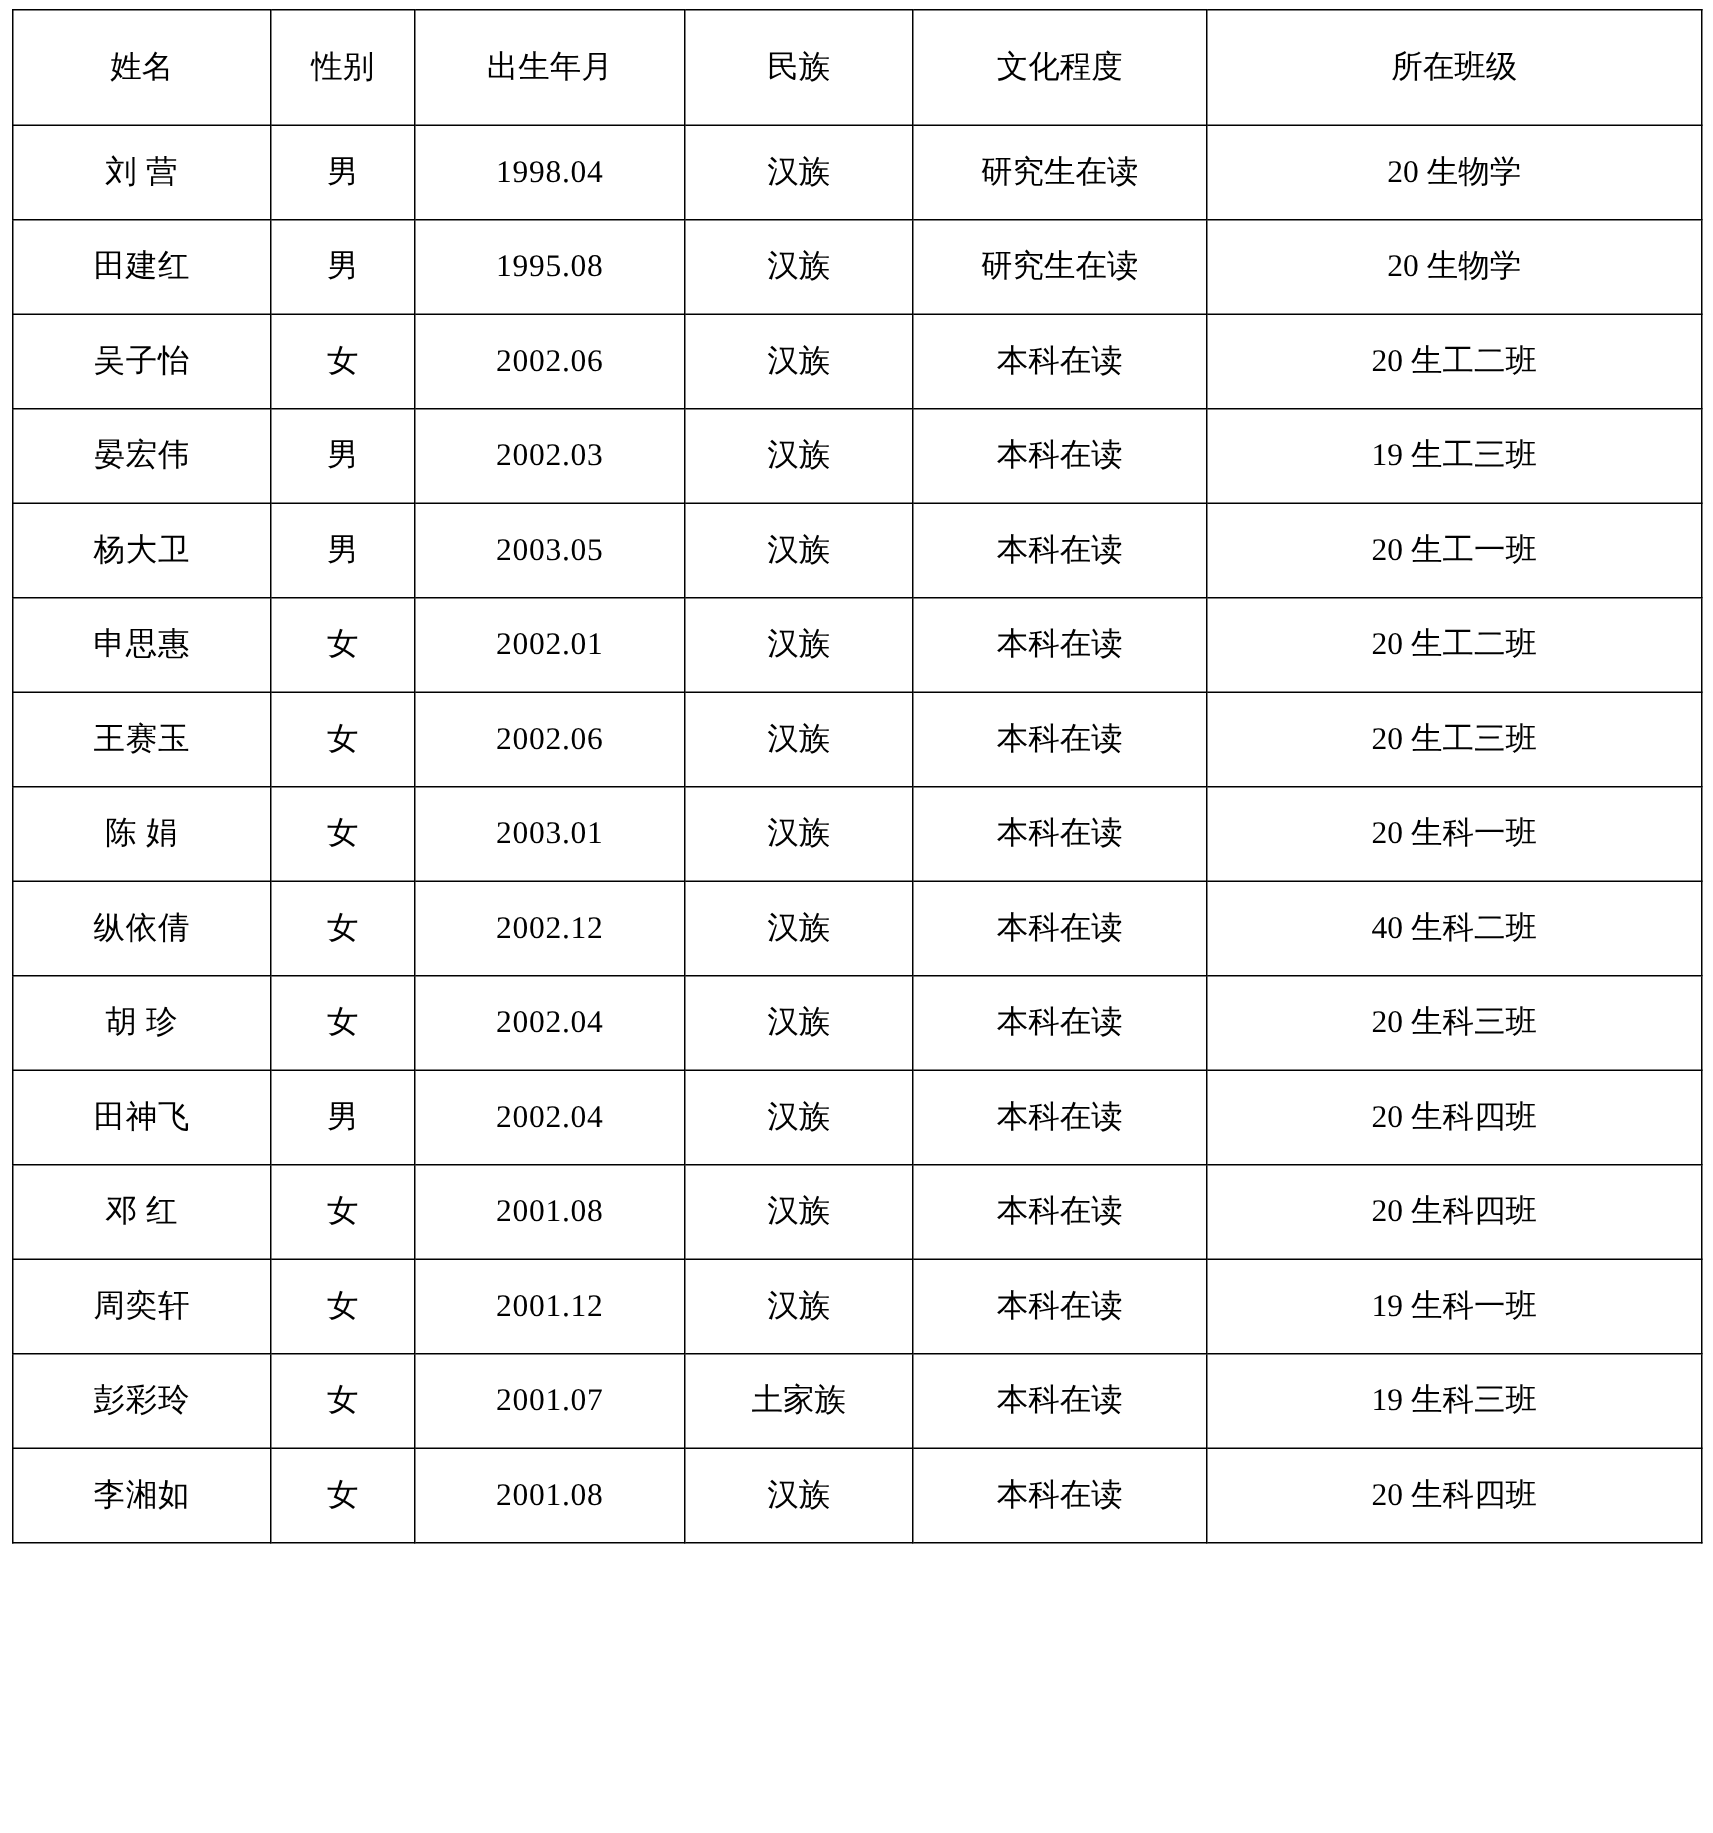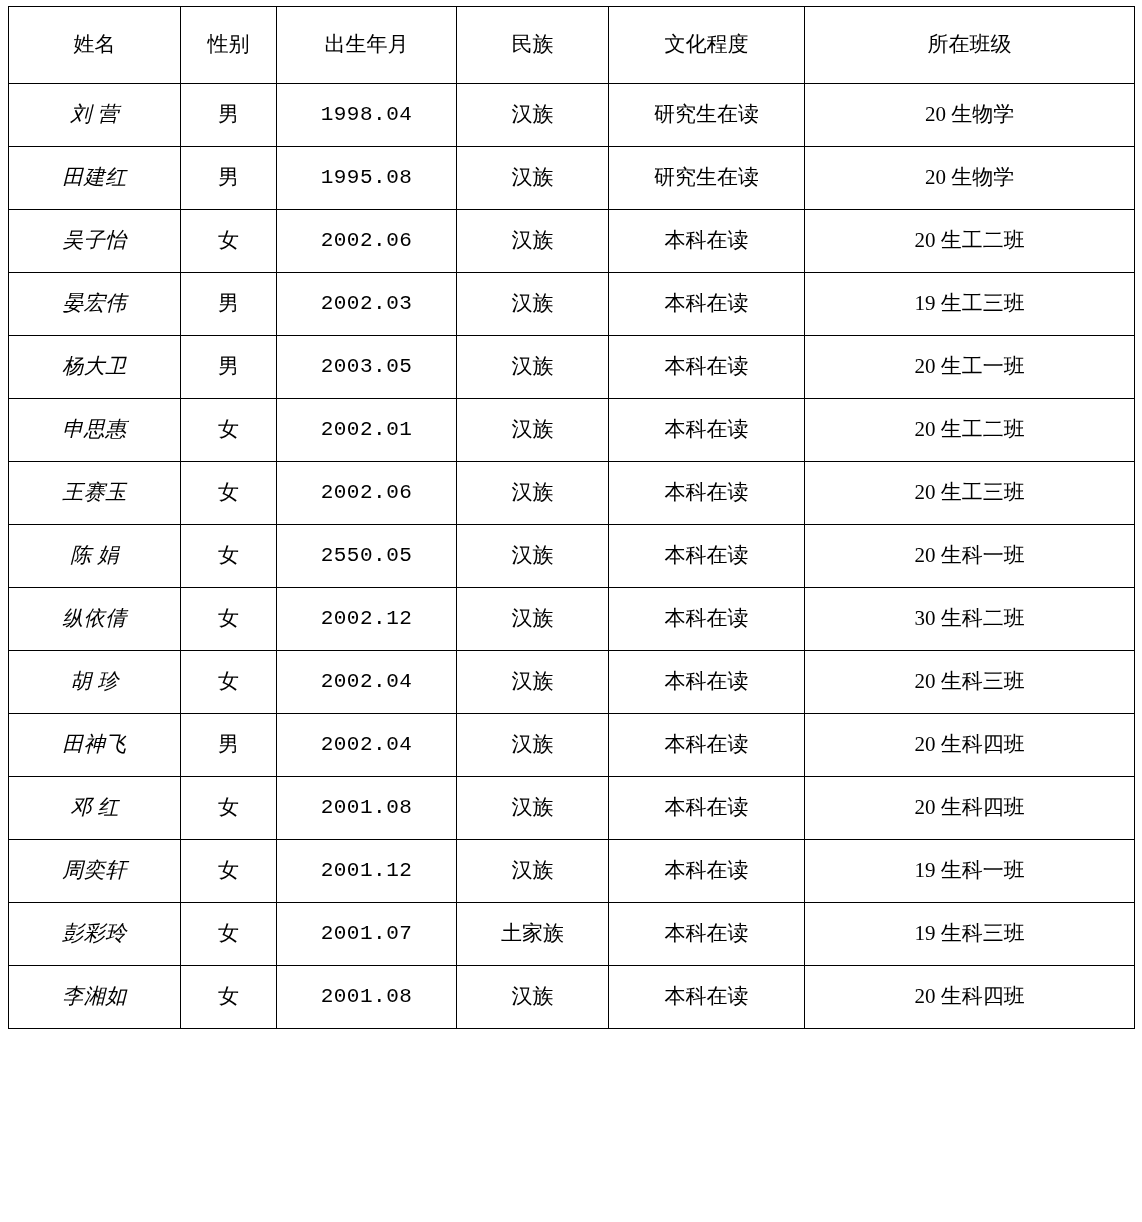--- a/index.html
+++ b/index.html
@@ -44,24 +44,23 @@
   
   col.c-name    { width: 172px; }
   col.c-gender  { width: 96px; }
   col.c-birth   { width: 180px; }
   col.c-ethnic  { width: 152px; }
   col.c-edu     { width: 196px; }
   col.c-class   { width: 330px; }
 
   .cell-name {
     letter-spacing: 0.5px;
-    font-style: italic;
   }
   .num {
-    font-family: Liberation Mono, monospace;
+    font-family: Liberation Serif, serif;
     letter-spacing: 0.5px;
   }
 </style>
 </head>
 <body>
 
 <div class="page">
   <table class="roster">
     <colgroup>
       <col class="c-name">
@@ -134,32 +133,32 @@
           <td class="cell-name">王赛玉</td>
           <td>女</td>
           <td class="num">2002.06</td>
           <td>汉族</td>
           <td>本科在读</td>
           <td>20 生工三班</td>
         </tr>
         <tr>
           <td class="cell-name">陈  娟</td>
           <td>女</td>
-          <td class="num">2550.05</td>
+          <td class="num">2003.01</td>
           <td>汉族</td>
           <td>本科在读</td>
           <td>20 生科一班</td>
         </tr>
         <tr>
           <td class="cell-name">纵依倩</td>
           <td>女</td>
           <td class="num">2002.12</td>
           <td>汉族</td>
           <td>本科在读</td>
-          <td>30 生科二班</td>
+          <td>40 生科二班</td>
         </tr>
         <tr>
           <td class="cell-name">胡  珍</td>
           <td>女</td>
           <td class="num">2002.04</td>
           <td>汉族</td>
           <td>本科在读</td>
           <td>20 生科三班</td>
         </tr>
         <tr>

